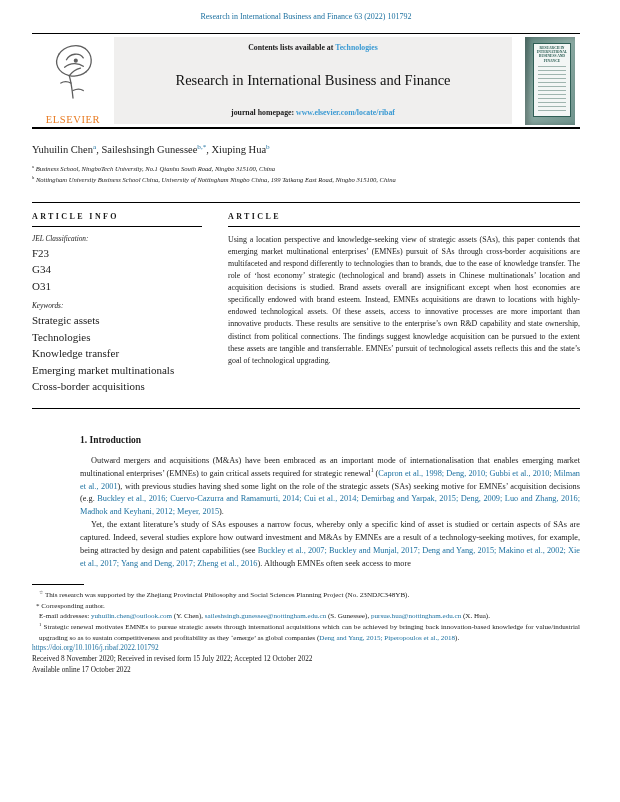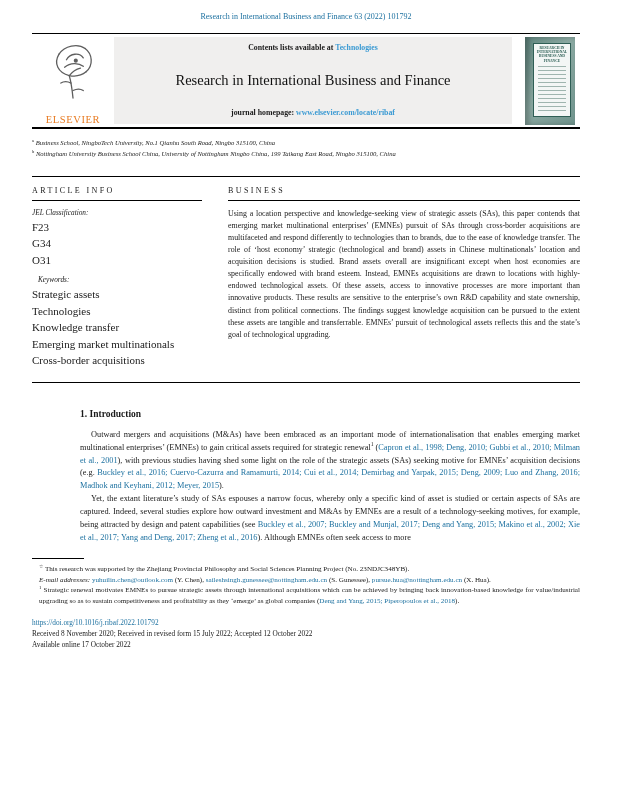--- a/index.html
+++ b/index.html
@@ -10,21 +10,21 @@
   }
   *{box-sizing:border-box;margin:0;padding:0;}
   html,body{background:#ffffff;}
   body{
     width:620px;height:802px;overflow:hidden;position:relative;
     font-family:"Liberation Serif","DejaVu Serif",serif;color:var(--ink);
   }
   .page{padding:12px 40px 0 32px;}
   sup{font-size:68%;line-height:0;vertical-align:super;}
   .lnk{color:var(--teal);cursor:pointer;}
-  .it{font-style:italic;}
+  .it{}
 
   
   .head-cite{text-align:center;font-size:8px;color:var(--teal);}
 
   
   .banner{margin-top:12px;border-top:1px solid #000;border-bottom:2.5px solid #000;
           display:flex;align-items:stretch;height:96px;}
   .logo-col{width:82px;display:flex;flex-direction:column;align-items:center;justify-content:flex-end;padding:3px 2px 2px;}
   .logo-col svg{display:block;}
   .els-word{font-size:10.5px;color:var(--orange);letter-spacing:.6px;margin-top:14px;}
@@ -54,41 +54,41 @@
   .authors sup{color:var(--teal);}
   .affils{margin-top:9px;}
   .affil{font-size:6.6px;font-style:italic;line-height:1.65;}
   .affil sup{font-style:normal;}
 
   
   .info-block{margin-top:16px;border-top:1.3px solid #000;border-bottom:1.3px solid #000;
               display:flex;padding:9px 0 13px;}
   .info-left{width:170px;flex:none;margin-right:26px;}
   .info-right{flex:1;}
-  .col-head{font-size:8px;letter-spacing:2.4px;font-weight:normal;}
+  .col-head{font-size:8px;letter-spacing:2.4px;font-weight:bold;}
   .head-rule{border-bottom:1px solid #000;margin:5px 0 7px;}
   .meta-label{font-size:7.3px;font-style:italic;line-height:1.5;font-family:Liberation Serif, serif;}
   .meta-item{font-size:11px;line-height:1.5;}
-  .kw-label{margin-top:7px;margin-left:6px;}
+  .kw-label{margin-top:7px;}
   .abs-text{font-size:7.9px;line-height:1.53;text-align:justify;}
 
   
   .intro{margin-top:26px;margin-left:48px;}
   .sec-head{font-size:9.5px;font-weight:bold;}
   .para{margin-top:10px;font-size:8.3px;line-height:1.56;text-align:justify;text-indent:11px;}
   .para.cont{margin-top:0;}
 
   
   .footnotes{margin-top:13px;}
   .fn-rule{width:52px;border-top:1px solid #000;margin-bottom:5px;}
   .fn{font-size:7.1px;line-height:1.5;text-align:justify;padding-left:7px;text-indent:0;}
   .fn.flush{padding-left:4px;}
 
   
-  .footer{margin-top:11px;font-family:Liberation Serif, serif;}
+  .footer{font-family:Liberation Serif, serif;}
   .f-line{font-size:7.3px;line-height:1.5;}
   .doi{color:var(--teal);cursor:pointer;}
 </style>
 </head>
 <body>
 
 <div class="page">
 
   <div class="head-cite">Research in International Business and Finance 63 (2022) 101792</div>
 
@@ -124,20 +124,25 @@
       <div class="cover">
         <div class="cover-panel">
           <div class="cover-title">RESEARCH IN INTERNATIONAL BUSINESS AND FINANCE</div>
           <div class="cover-lines"></div>
         </div>
       </div>
     </div>
   </div>
 
 
+  <div class="authors">
+    <span><span>Yuhuilin Chen</span><sup>a</sup><span>, </span></span>
+    <span><span>Saileshsingh Gunessee</span><sup>b,*</sup><span>, </span></span>
+    <span><span>Xiuping Hua</span><sup>b</sup><span></span></span>
+  </div>
 
   <div class="affils">
     <div class="affil"><sup>a</sup><span> Business School, NingboTech University, No.1 Qianhu South Road, Ningbo 315100, China</span></div>
     <div class="affil"><sup>b</sup><span> Nottingham University Business School China, University of Nottingham Ningbo China, 199 Taikang East Road, Ningbo 315100, China</span></div>
   </div>
 
   <div class="info-block">
     <div class="info-left">
       <div class="col-head">ARTICLE INFO</div>
       <div class="head-rule"></div>
@@ -146,35 +151,36 @@
       <div class="meta-item">G34</div>
       <div class="meta-item">O31</div>
       <div class="meta-label kw-label">Keywords:</div>
       <div class="meta-item">Strategic assets</div>
       <div class="meta-item">Technologies</div>
       <div class="meta-item">Knowledge transfer</div>
       <div class="meta-item">Emerging market multinationals</div>
       <div class="meta-item">Cross-border acquisitions</div>
     </div>
     <div class="info-right">
-      <div class="col-head">BUSINESS</div>
+      <div class="col-head">ARTICLE</div>
       <div class="head-rule"></div>
       <div class="abs-text">Using a location perspective and knowledge-seeking view of strategic assets (SAs), this paper contends that emerging market multinational enterprises’ (EMNEs) pursuit of SAs through cross-border acquisitions are multifaceted and respond differently to technologies than to brands, due to the ease of knowledge transfer. The role of ‘host economy’ strategic (technological and brand) assets in Chinese multinationals’ location and acquisition decisions is studied. Brand assets overall are insignificant except when host economies are specifically endowed with brand esteem. Instead, EMNEs acquisitions are drawn to locations with highly-endowed technological assets. Of these assets, access to innovative processes are more important than innovative products. These results are sensitive to the enterprise’s own R&amp;D capability and state ownership, distinct from political connections. The findings suggest knowledge acquisition can be pursued to the extent these assets are tangible and transferrable. EMNEs’ pursuit of technological assets reflects this and the state’s goal of technological upgrading.</div>
     </div>
   </div>
 
   <div class="intro">
     <div class="sec-head">1. Introduction</div>
     <p class="para"><span>Outward mergers and acquisitions (M&amp;As) have been embraced as an important mode of internationalisation that enables emerging market multinational enterprises’ (EMNEs) to gain critical assets required for strategic renewal</span><sup>1</sup><span> (</span><span class="lnk">Capron et al., 1998; Deng, 2010; Gubbi et al., 2010; Milman et al., 2001</span><span>), with previous studies having shed some light on the role of the strategic assets (SAs) seeking motive for EMNEs’ acquisition decisions (e.g. </span><span class="lnk">Buckley et al., 2016; Cuervo-Cazurra and Ramamurti, 2014; Cui et al., 2014; Demirbag and Yarpak, 2015; Deng, 2009; Luo and Zhang, 2016; Madhok and Keyhani, 2012; Meyer, 2015</span><span>).</span></p>
     <p class="para cont"><span>Yet, the extant literature’s study of SAs espouses a narrow focus, whereby only a specific kind of asset is studied or certain aspects of SAs are captured. Indeed, several studies explore how outward investment and M&amp;As by EMNEs are a result of a technology-seeking motives, for example, being attracted by design and patent capabilities (see </span><span class="lnk">Buckley et al., 2007; Buckley and Munjal, 2017; Deng and Yang, 2015; Makino et al., 2002; Xie et al., 2017; Yang and Deng, 2017; Zheng et al., 2016</span><span>). Although EMNEs often seek access to more</span></p>
   </div>
 
   <div class="footnotes">
     <div class="fn-rule"></div>
     <div class="fn"><sup>☆</sup><span> This research was supported by the Zhejiang Provincial Philosophy and Social Sciences Planning Project (No. 23NDJC348YB).</span></div>
+    <div class="fn flush"><span>* Corresponding author.</span></div>
     <div class="fn"><span class="it">E-mail addresses: </span><span class="lnk">yuhuilin.chen@outlook.com</span><span> (Y. Chen), </span><span class="lnk">saileshsingh.gunessee@nottingham.edu.cn</span><span> (S. Gunessee), </span><span class="lnk">pursue.hua@nottingham.edu.cn</span><span> (X. Hua).</span></div>
     <div class="fn"><sup>1</sup><span> Strategic renewal motivates EMNEs to pursue strategic assets through international acquisitions which can be achieved by bringing back innovation-based knowledge for value/industrial upgrading so as to sustain competitiveness and profitability as they ‘emerge’ as global companies (</span><span class="lnk">Deng and Yang, 2015; Piperopoulos et al., 2018</span><span>).</span></div>
   </div>
 
   <div class="footer">
     <div class="f-line doi">https://doi.org/10.1016/j.ribaf.2022.101792</div>
     <div class="f-line">Received 8 November 2020; Received in revised form 15 July 2022; Accepted 12 October 2022</div>
     <div class="f-line">Available online 17 October 2022</div>
   </div>
 

